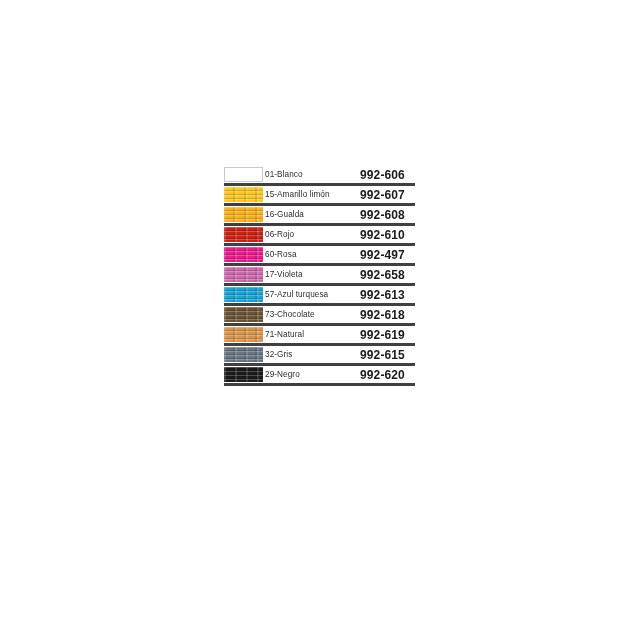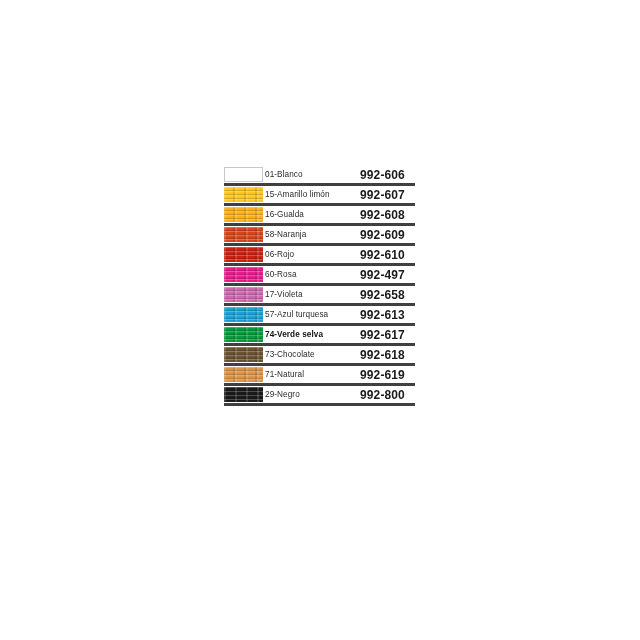--- a/index.html
+++ b/index.html
@@ -137,27 +137,20 @@
         </tr>
         <tr>
           <td class="swatch-cell">
             <div class="swatch" style="background-color: rgb(249, 176, 28);"></div>
           </td>
           <td class="name-cell">16-Gualda</td>
           <td class="code-cell">992-608</td>
         </tr>
         <tr>
           <td class="swatch-cell">
-            <div class="swatch" style="background-color: rgb(216, 71, 27);"></div>
-          </td>
-          <td class="name-cell">58-Naranja</td>
-          <td class="code-cell">992-609</td>
-        </tr>
-        <tr>
-          <td class="swatch-cell">
             <div class="swatch" style="background-color: rgb(207, 33, 19);"></div>
           </td>
           <td class="name-cell">06-Rojo</td>
           <td class="code-cell">992-610</td>
         </tr>
         <tr>
           <td class="swatch-cell">
             <div class="swatch" style="background-color: rgb(234, 27, 141);"></div>
           </td>
           <td class="name-cell">60-Rosa</td>
@@ -172,41 +165,41 @@
         </tr>
         <tr>
           <td class="swatch-cell">
             <div class="swatch" style="background-color: rgb(25, 163, 214);"></div>
           </td>
           <td class="name-cell">57-Azul turquesa</td>
           <td class="code-cell">992-613</td>
         </tr>
         <tr>
           <td class="swatch-cell">
-            <div class="swatch" style="background-color: rgb(4, 157, 60);"></div>
-          </td>
-          <td class="name-cell bold">74-Verde selva</td>
-          <td class="code-cell">992-617</td>
-        </tr>
-        <tr>
-          <td class="swatch-cell">
             <div class="swatch" style="background-color: rgb(107, 84, 52);"></div>
           </td>
           <td class="name-cell">73-Chocolate</td>
           <td class="code-cell">992-618</td>
         </tr>
         <tr>
           <td class="swatch-cell">
             <div class="swatch" style="background-color: rgb(217, 149, 73);"></div>
           </td>
           <td class="name-cell">71-Natural</td>
           <td class="code-cell">992-619</td>
         </tr>
         <tr>
           <td class="swatch-cell">
+            <div class="swatch" style="background-color: rgb(106, 116, 132);"></div>
+          </td>
+          <td class="name-cell">32-Gris</td>
+          <td class="code-cell">992-615</td>
+        </tr>
+        <tr>
+          <td class="swatch-cell">
             <div class="swatch" style="background-color: rgb(27, 27, 27);"></div>
           </td>
           <td class="name-cell">29-Negro</td>
-          <td class="code-cell">992-800</td>
+          <td class="code-cell">992-620</td>
         </tr>
       </tbody>
   </table>
 </div>
 
 </body></html>

